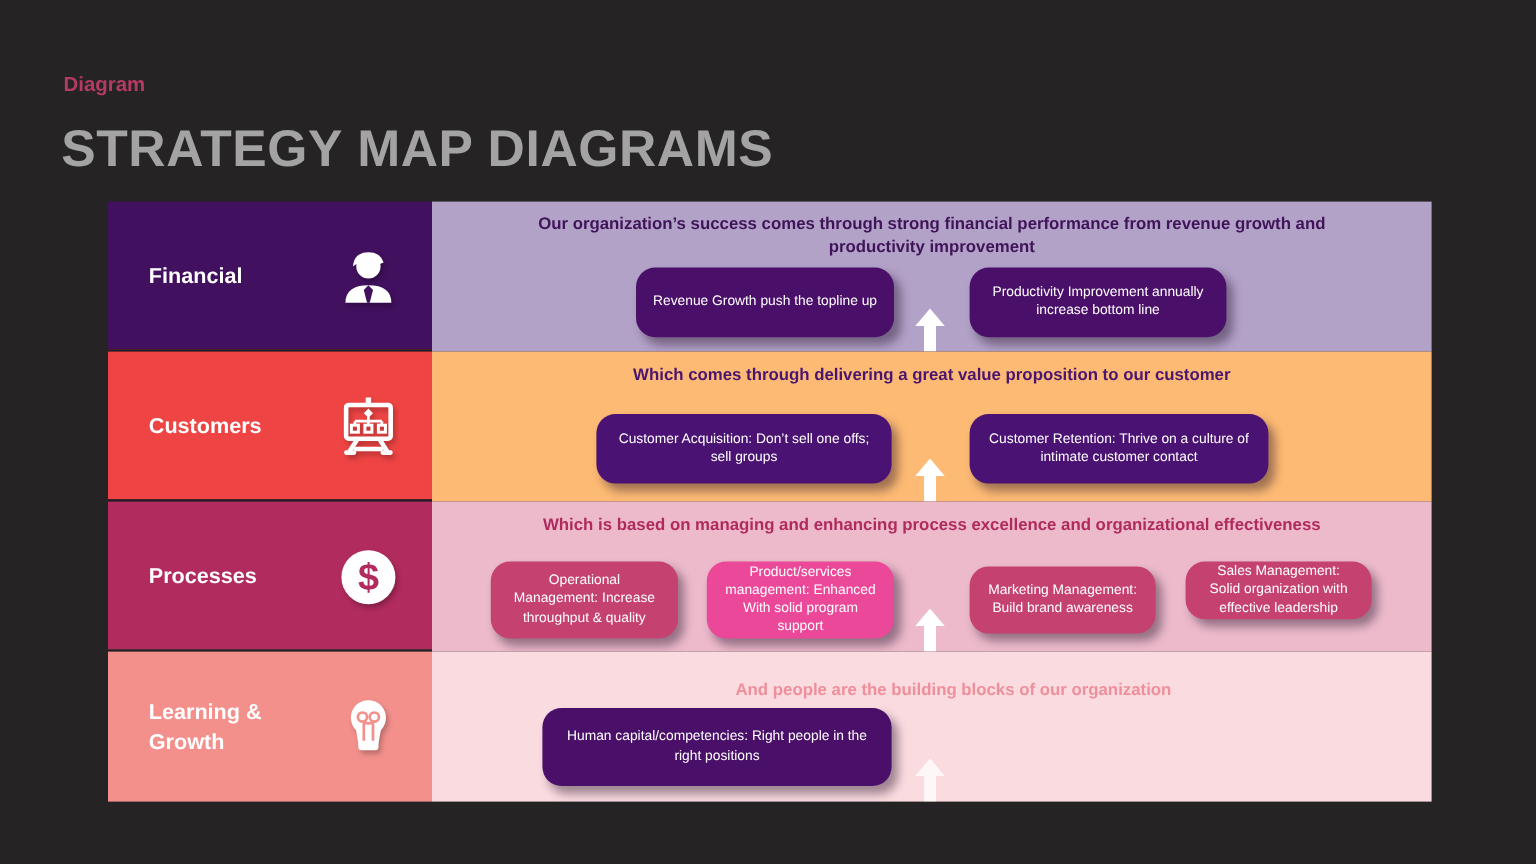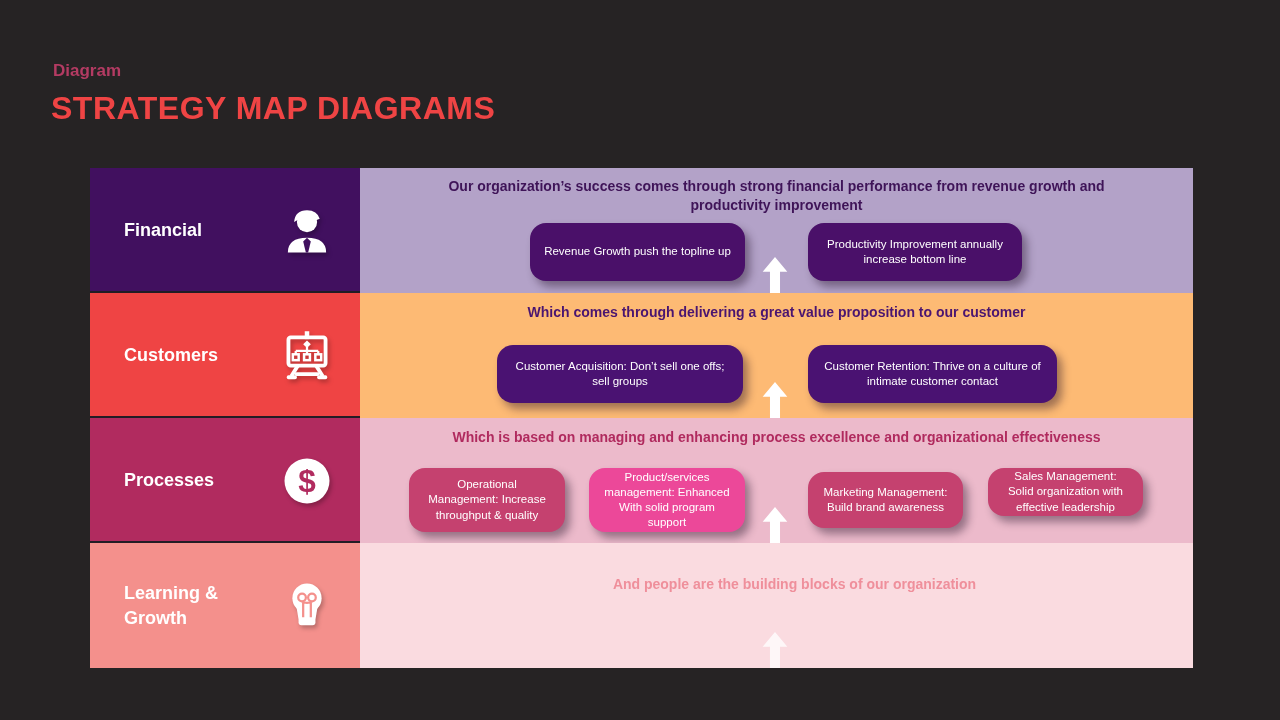--- a/index.html
+++ b/index.html
@@ -7,22 +7,22 @@
     width:1280px;height:720px;overflow:hidden;
     background:#262324;
     font-family:"Liberation Sans","DejaVu Sans",sans-serif;
     position:relative;
   }
   .eyebrow{
     position:absolute;left:53px;top:61px;
     font-size:17px;font-weight:600;color:#b43b63;
   }
   .page-title{
-    position:absolute;left:51px;top:90px;margin:0;
-    font-size:32px;font-weight:800;letter-spacing:.5px;color:#ef4444;
+    position:absolute;left:51px;top:100px;margin:0;
+    font-size:43px;font-weight:800;letter-spacing:.5px;color:#a3a3a3;
   }
   .diagram{
     position:absolute;left:90px;top:168px;width:1103px;height:500px;
   }
   .row{display:flex;width:100%;height:125px;}
   .rlabel{
     position:relative;width:270px;flex:0 0 270px;height:100%;
     display:flex;align-items:center;box-sizing:border-box;
     padding-left:34px;
   }
@@ -34,21 +34,21 @@
     position:absolute;right:26px;top:50%;transform:translateY(-50%);
     width:54px;height:54px;display:block;
     filter:drop-shadow(2px 3px 2px rgba(0,0,0,.25));
   }
   .band{position:relative;flex:1 1 auto;height:100%;}
   .rheader{
     padding:10px 55px 0 55px;text-align:center;
     font-size:14px;font-weight:bold;line-height:1.35;
   }
   .row-0 .rheader{padding-top:9px;}
-  .row-3 .rheader{padding-top:32px;margin-left:36px;}
+  .row-3 .rheader{padding-top:22px;margin-left:36px;}
   .node{
     position:absolute;border-radius:16px;
     display:flex;align-items:center;justify-content:center;
     text-align:center;padding:4px 12px;box-sizing:border-box;
     font-size:11.5px;line-height:1.32;
     box-shadow:5px 6px 8px rgba(32,12,36,.42);
   }
   .up-arrow{
     position:absolute;left:402px;bottom:0;width:26px;height:36px;display:block;
   }
@@ -151,20 +151,21 @@
           <path d="M14.5 24 H33.5 L31.5 36 H16.5 Z" fill="#fff"></path>
           <rect x="16.5" y="34" width="15" height="7" rx="2.6" fill="#fff"></rect>
           <circle cx="19.6" cy="16.5" r="3.4" fill="none" stroke="#f4908c" stroke-width="2"></circle>
           <circle cx="28.4" cy="16.5" r="3.4" fill="none" stroke="#f4908c" stroke-width="2"></circle>
           <path d="M19.6 19.9 Q24 22.6 28.4 19.9 M20.6 21.2 V34 M27.4 21.2 V34" fill="none" stroke="#f4908c" stroke-width="2"></path>
         </svg>
       </span>
     </div>
     <div class="band" style="background: rgb(250, 219, 224);">
       <div class="rheader" style="color: rgb(239, 143, 155);">And people are the building blocks of our organization</div>
+      <div class="node" style="left: 92px; top: 47px; width: 291px; height: 65px; background: rgb(74, 16, 105); color: rgb(255, 255, 255);">Human capital/competencies: Right people in the right positions</div>
       <span class="up-arrow">
         <svg viewBox="0 0 26 38">
             <path d="M13 0 L26 15.5 H18.3 V38 H7.7 V15.5 H0 Z" fill="#fff"></path>
           </svg>
       </span>
     </div>
   </div>
 
 </div>
 

